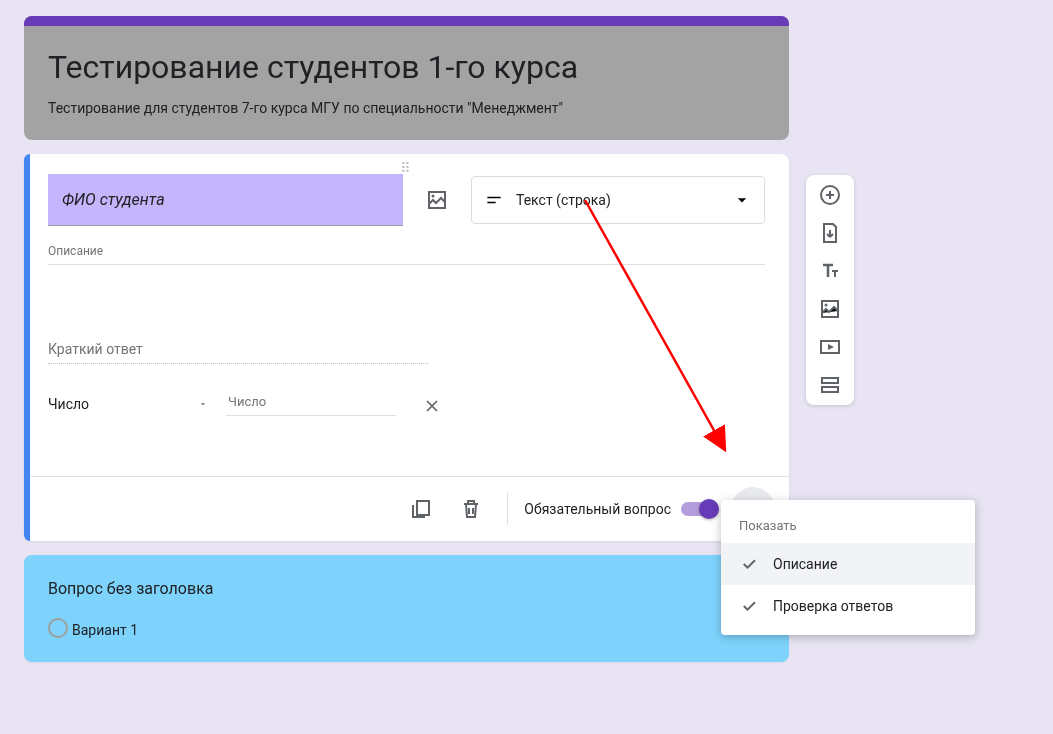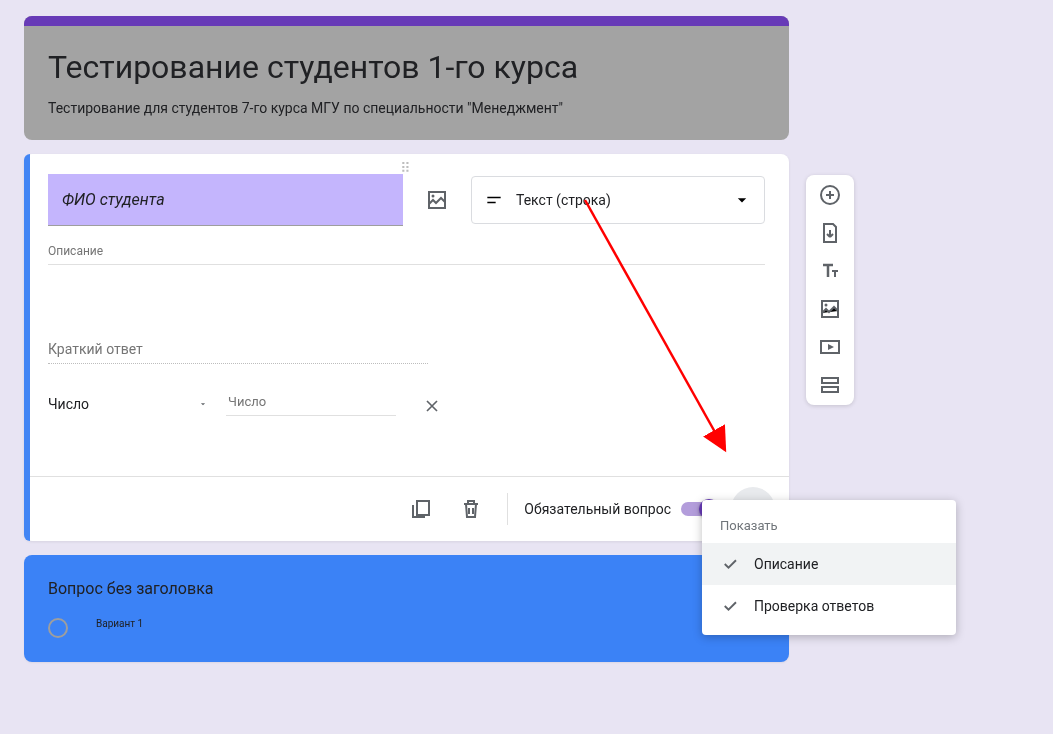--- a/index.html
+++ b/index.html
@@ -35,29 +35,29 @@
 .v-err { flex: 1; border: none; border-bottom: 1px solid #e0e0e0; font-size: 13px; padding: 6px 2px; outline: none; color: #70757a; background: transparent; }
 .v-close { width: 36px; height: 36px; display: flex; align-items: center; justify-content: center; color: #5f6368; cursor: pointer; border-radius: 50%; font-size: 20px; }
 
 .footer-row { border-top: 1px solid #e0e0e0; margin: 28px 0 0 0; padding: 10px 14px 10px 24px; display: flex; align-items: center; justify-content: flex-end; gap: 10px; }
 .footer-sep { width: 1px; height: 32px; background: #e0e0e0; margin: 0 6px; }
 .req-label { font-size: 14px; color: #202124; }
 .toggle { width: 36px; height: 14px; background: #b39ddb; border-radius: 7px; position: relative; cursor: pointer; }
 .toggle .knob { position: absolute; right: -2px; top: -3px; width: 20px; height: 20px; background: #673ab7; border-radius: 50%; box-shadow: 0 1px 3px rgba(0,0,0,0.3); }
 .more-btn { width: 44px; height: 44px; border-radius: 50%; background: #e8eaed; display: flex; align-items: center; justify-content: center; cursor: pointer; color: #5f6368; margin-left: 4px; }
 
-.question-card2 { background: #3b82f6; border-radius: 8px; margin-top: 14px; padding: 24px; box-shadow: 0 1px 2px rgba(0,0,0,0.06); }
+.question-card2 { background: #7dd3fc; border-radius: 8px; margin-top: 14px; padding: 24px; box-shadow: 0 1px 2px rgba(0,0,0,0.06); }
 .q2-title { font-size: 16px; color: #202124; margin-bottom: 20px; }
-.q2-option { display: flex; align-items: flex-start; gap: 28px; font-size: 10px; color: #202124; }
+.q2-option { display: flex; align-items: flex-end; gap: 4px; font-size: 14px; color: #202124; }
 .radio-circle { width: 20px; height: 20px; border: 2px solid #9e9e9e; border-radius: 50%; }
 
 .side-toolbar { position: absolute; left: 806px; top: 175px; width: 48px; background: #fff; border-radius: 8px; box-shadow: 0 1px 4px rgba(0,0,0,0.15); padding: 8px 0; display: flex; flex-direction: column; align-items: center; gap: 14px; }
 .side-toolbar .s-btn { width: 24px; height: 24px; display: flex; align-items: center; justify-content: center; color: #5f6368; cursor: pointer; }
 
-.popup { position: absolute; left: 702px; top: 500px; width: 254px; background: #fff; border-radius: 4px; box-shadow: 0 2px 10px rgba(0,0,0,0.25); padding: 8px 0; }
+.popup { position: absolute; left: 721px; top: 500px; width: 254px; background: #fff; border-radius: 4px; box-shadow: 0 2px 10px rgba(0,0,0,0.25); padding: 8px 0; }
 .popup-title { font-size: 13px; color: #70757a; padding: 10px 18px 10px 18px; }
 .popup-item { display: flex; align-items: center; gap: 14px; padding: 12px 18px; font-size: 14px; color: #202124; cursor: pointer; }
 .popup-item.hl { background: #f1f3f4; }
 .popup-item .chk { color: #5f6368; width: 20px; }
 
 .arrow { position: absolute; pointer-events: none; }
 
 svg.ic { width: 20px; height: 20px; }
 svg.ic24 { width: 24px; height: 24px; }
 </style>

